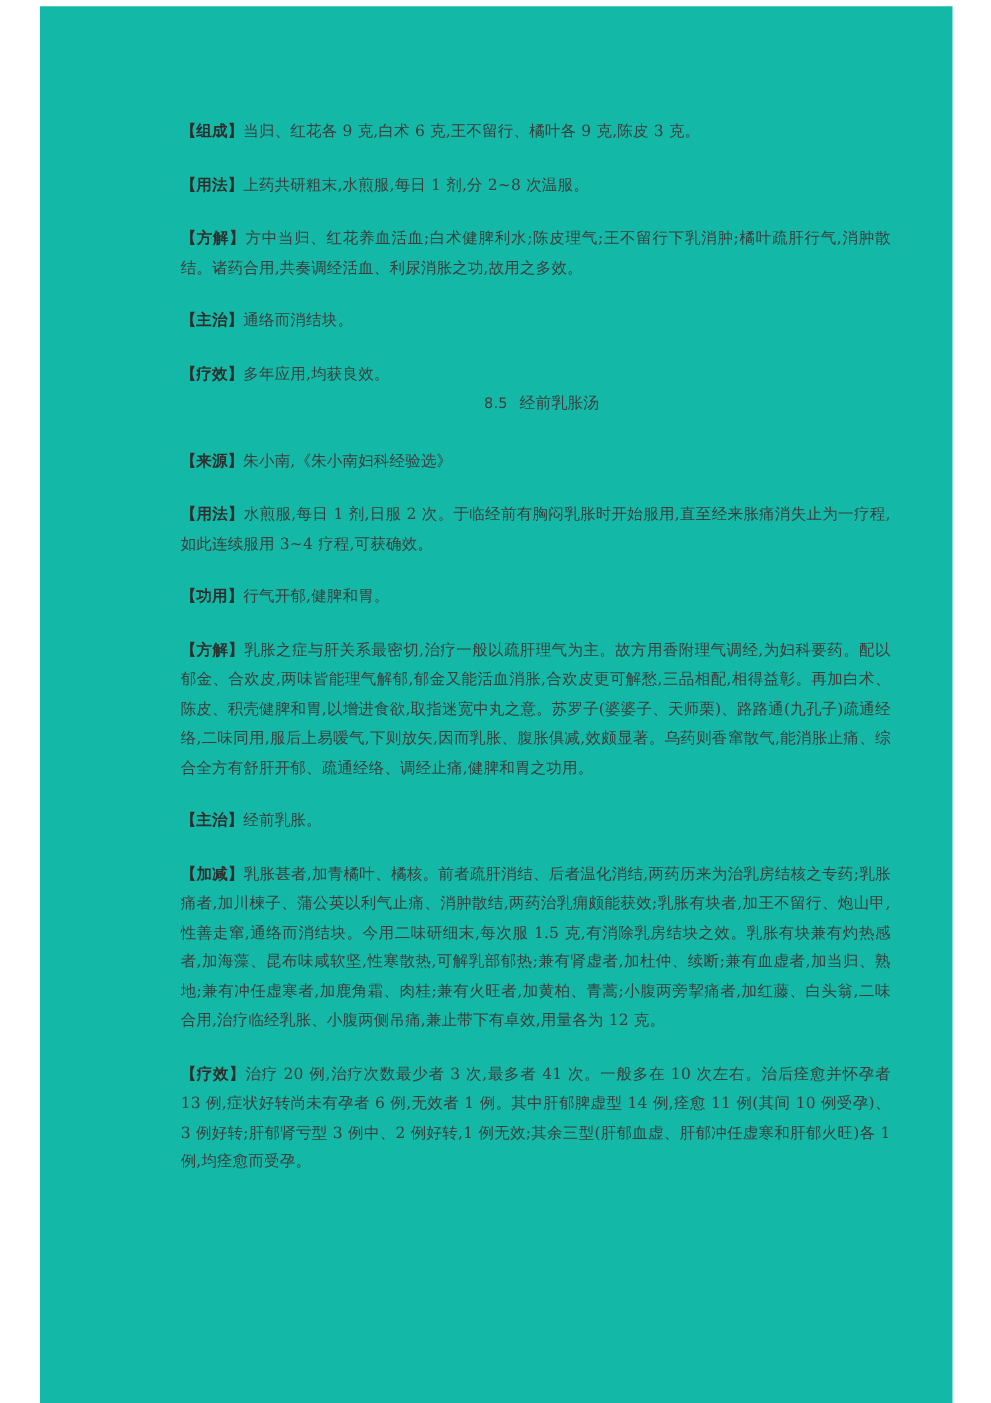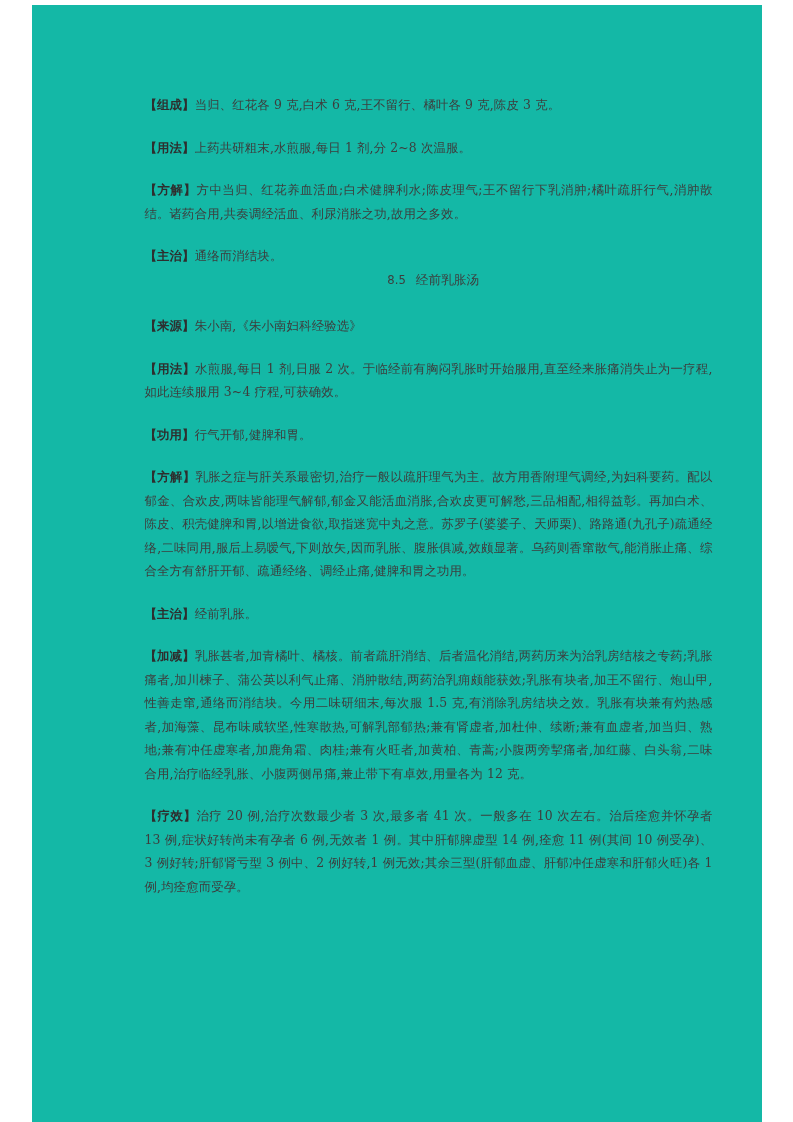--- a/index.html
+++ b/index.html
@@ -80,20 +80,23 @@
       </p>
       <p class="para">
         <span class="tag">【用法】</span><span>上药共研粗末,水煎服,每日 1 剂,分 2~8 次温服。</span>
       </p>
       <p class="para">
         <span class="tag">【方解】</span><span>方中当归、红花养血活血;白术健脾利水;陈皮理气;王不留行下乳消肿;橘叶疏肝行气,消肿散结。诸药合用,共奏调经活血、利尿消胀之功,故用之多效。</span>
       </p>
       <p class="para">
         <span class="tag">【主治】</span><span>通络而消结块。</span>
       </p>
+      <p class="para section-gap">
+        <span class="tag">【疗效】</span><span>多年应用,均获良效。</span>
+      </p>
     </div>
 
     <div>
       <p class="heading">
         <span class="num num-inline">8.5</span><span>经前乳胀汤</span>
       </p>
       <p class="para">
         <span class="tag">【来源】</span><span>朱小南,《朱小南妇科经验选》</span>
       </p>
       <p class="para">

